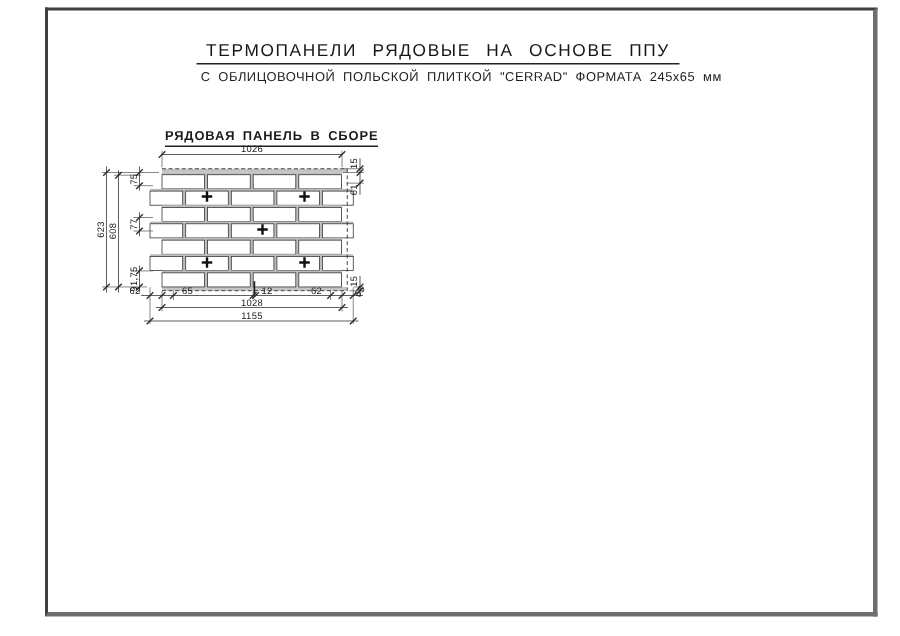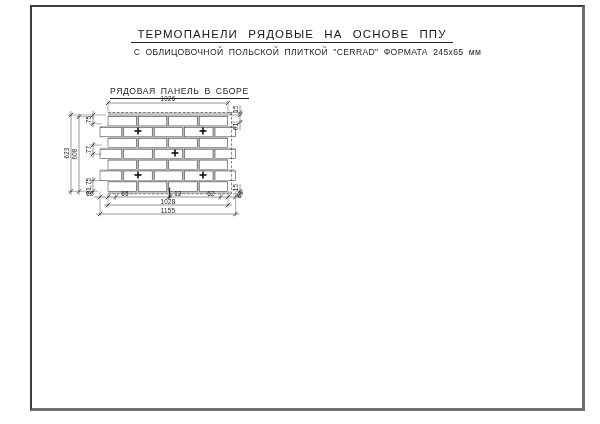--- a/index.html
+++ b/index.html
@@ -13,21 +13,21 @@
     border:2px solid #3f3f3f;border-right:3px solid #6e6e6e;border-bottom:3px solid #6e6e6e;
     box-sizing:border-box;background:#ffffff;
   }
   .title-wrap{position:absolute;left:30px;top:24px;width:524px;text-align:center;}
   .title-wrap span{
     display:inline-block;font-size:11.5px;letter-spacing:1.1px;word-spacing:6px;
     border-bottom:1px solid #222;padding:0 6px 2px 6px;color:#161616;
   }
   .subtitle-wrap{position:absolute;left:30px;top:41px;width:555px;text-align:center;}
   .subtitle-wrap span{font-size:8.6px;letter-spacing:0.35px;word-spacing:2.5px;color:#222;}
-  .view-label{position:absolute;left:110px;top:80px;}
+  .view-label{position:absolute;left:110px;top:80px;font-weight:bold;}
   .view-label span{
     display:inline-block;font-size:8.6px;letter-spacing:0.6px;word-spacing:2px;
     border-bottom:1px solid #222;padding-bottom:1.5px;color:#1a1a1a;
   }
   svg{position:absolute;left:50px;top:92px;}
   .dim{stroke:#3d3d3d;stroke-width:0.55;}
   .ext{stroke:#4a4a4a;stroke-width:0.45;}
   .tk{stroke:#2c2c2c;stroke-width:0.9;}
   .dsh{stroke:#333;stroke-width:0.6;stroke-dasharray:2.6 1.8;fill:none;}
   .cross{stroke:#101010;stroke-width:1.6;}

